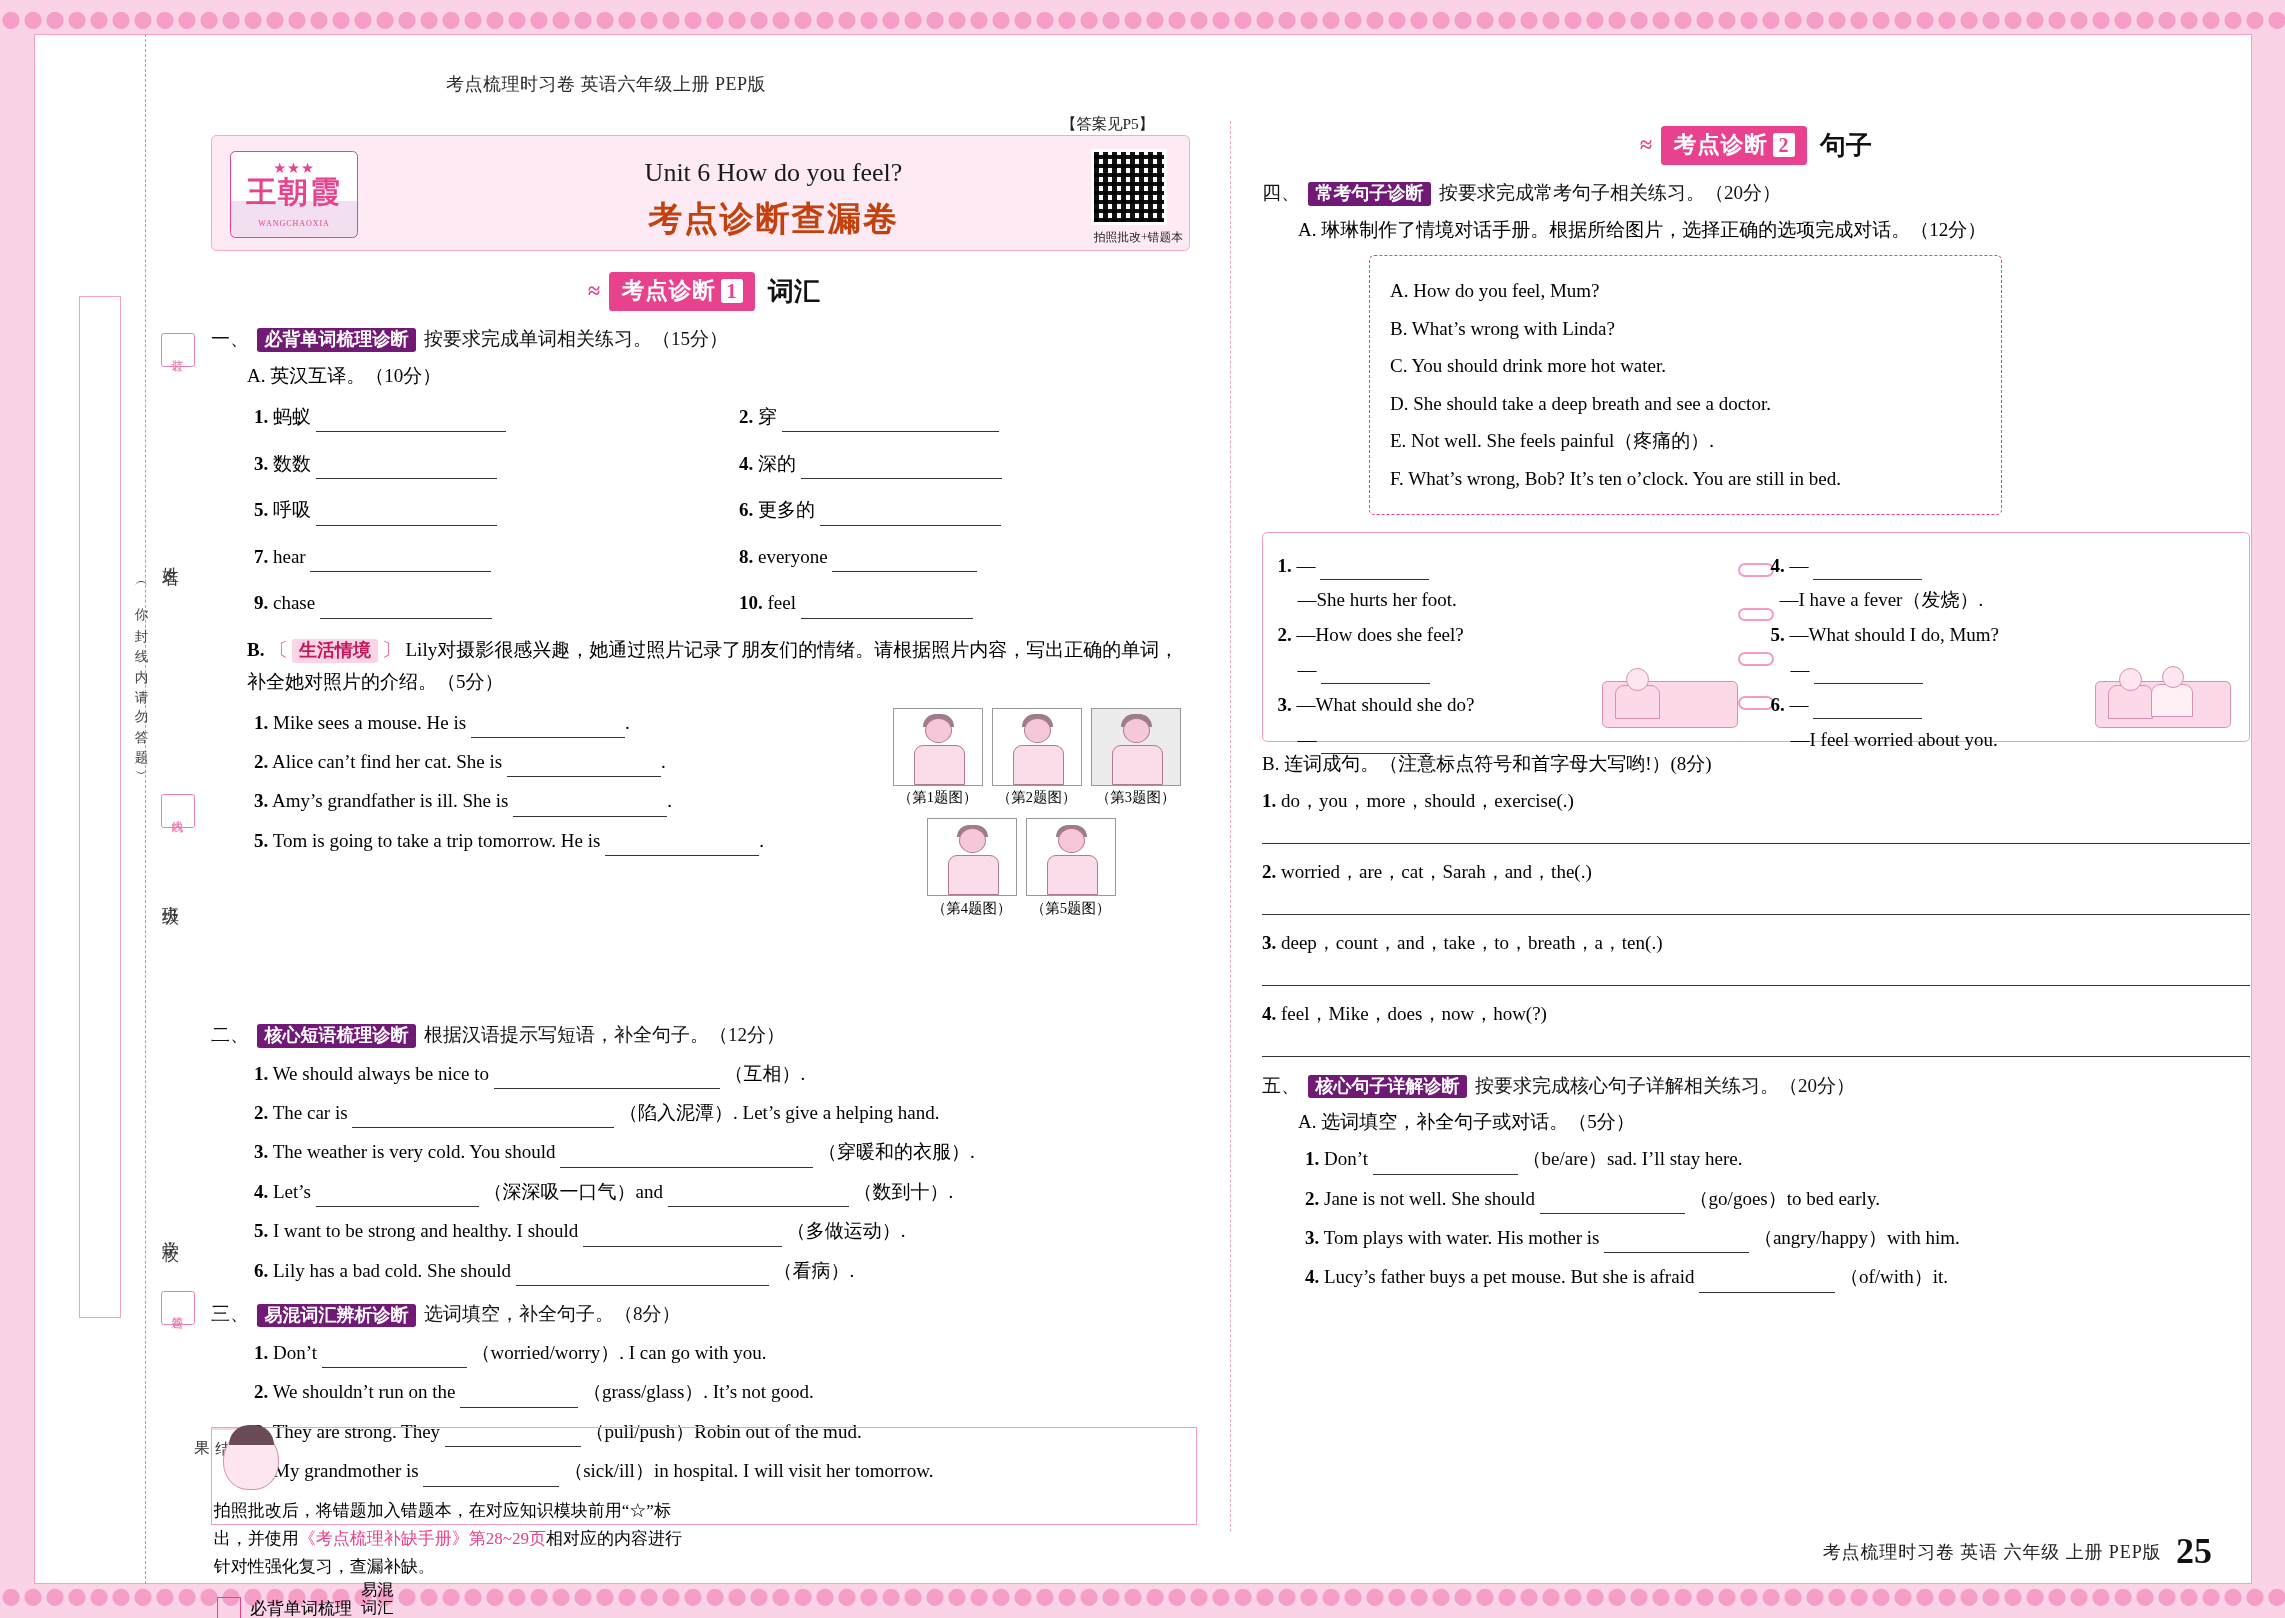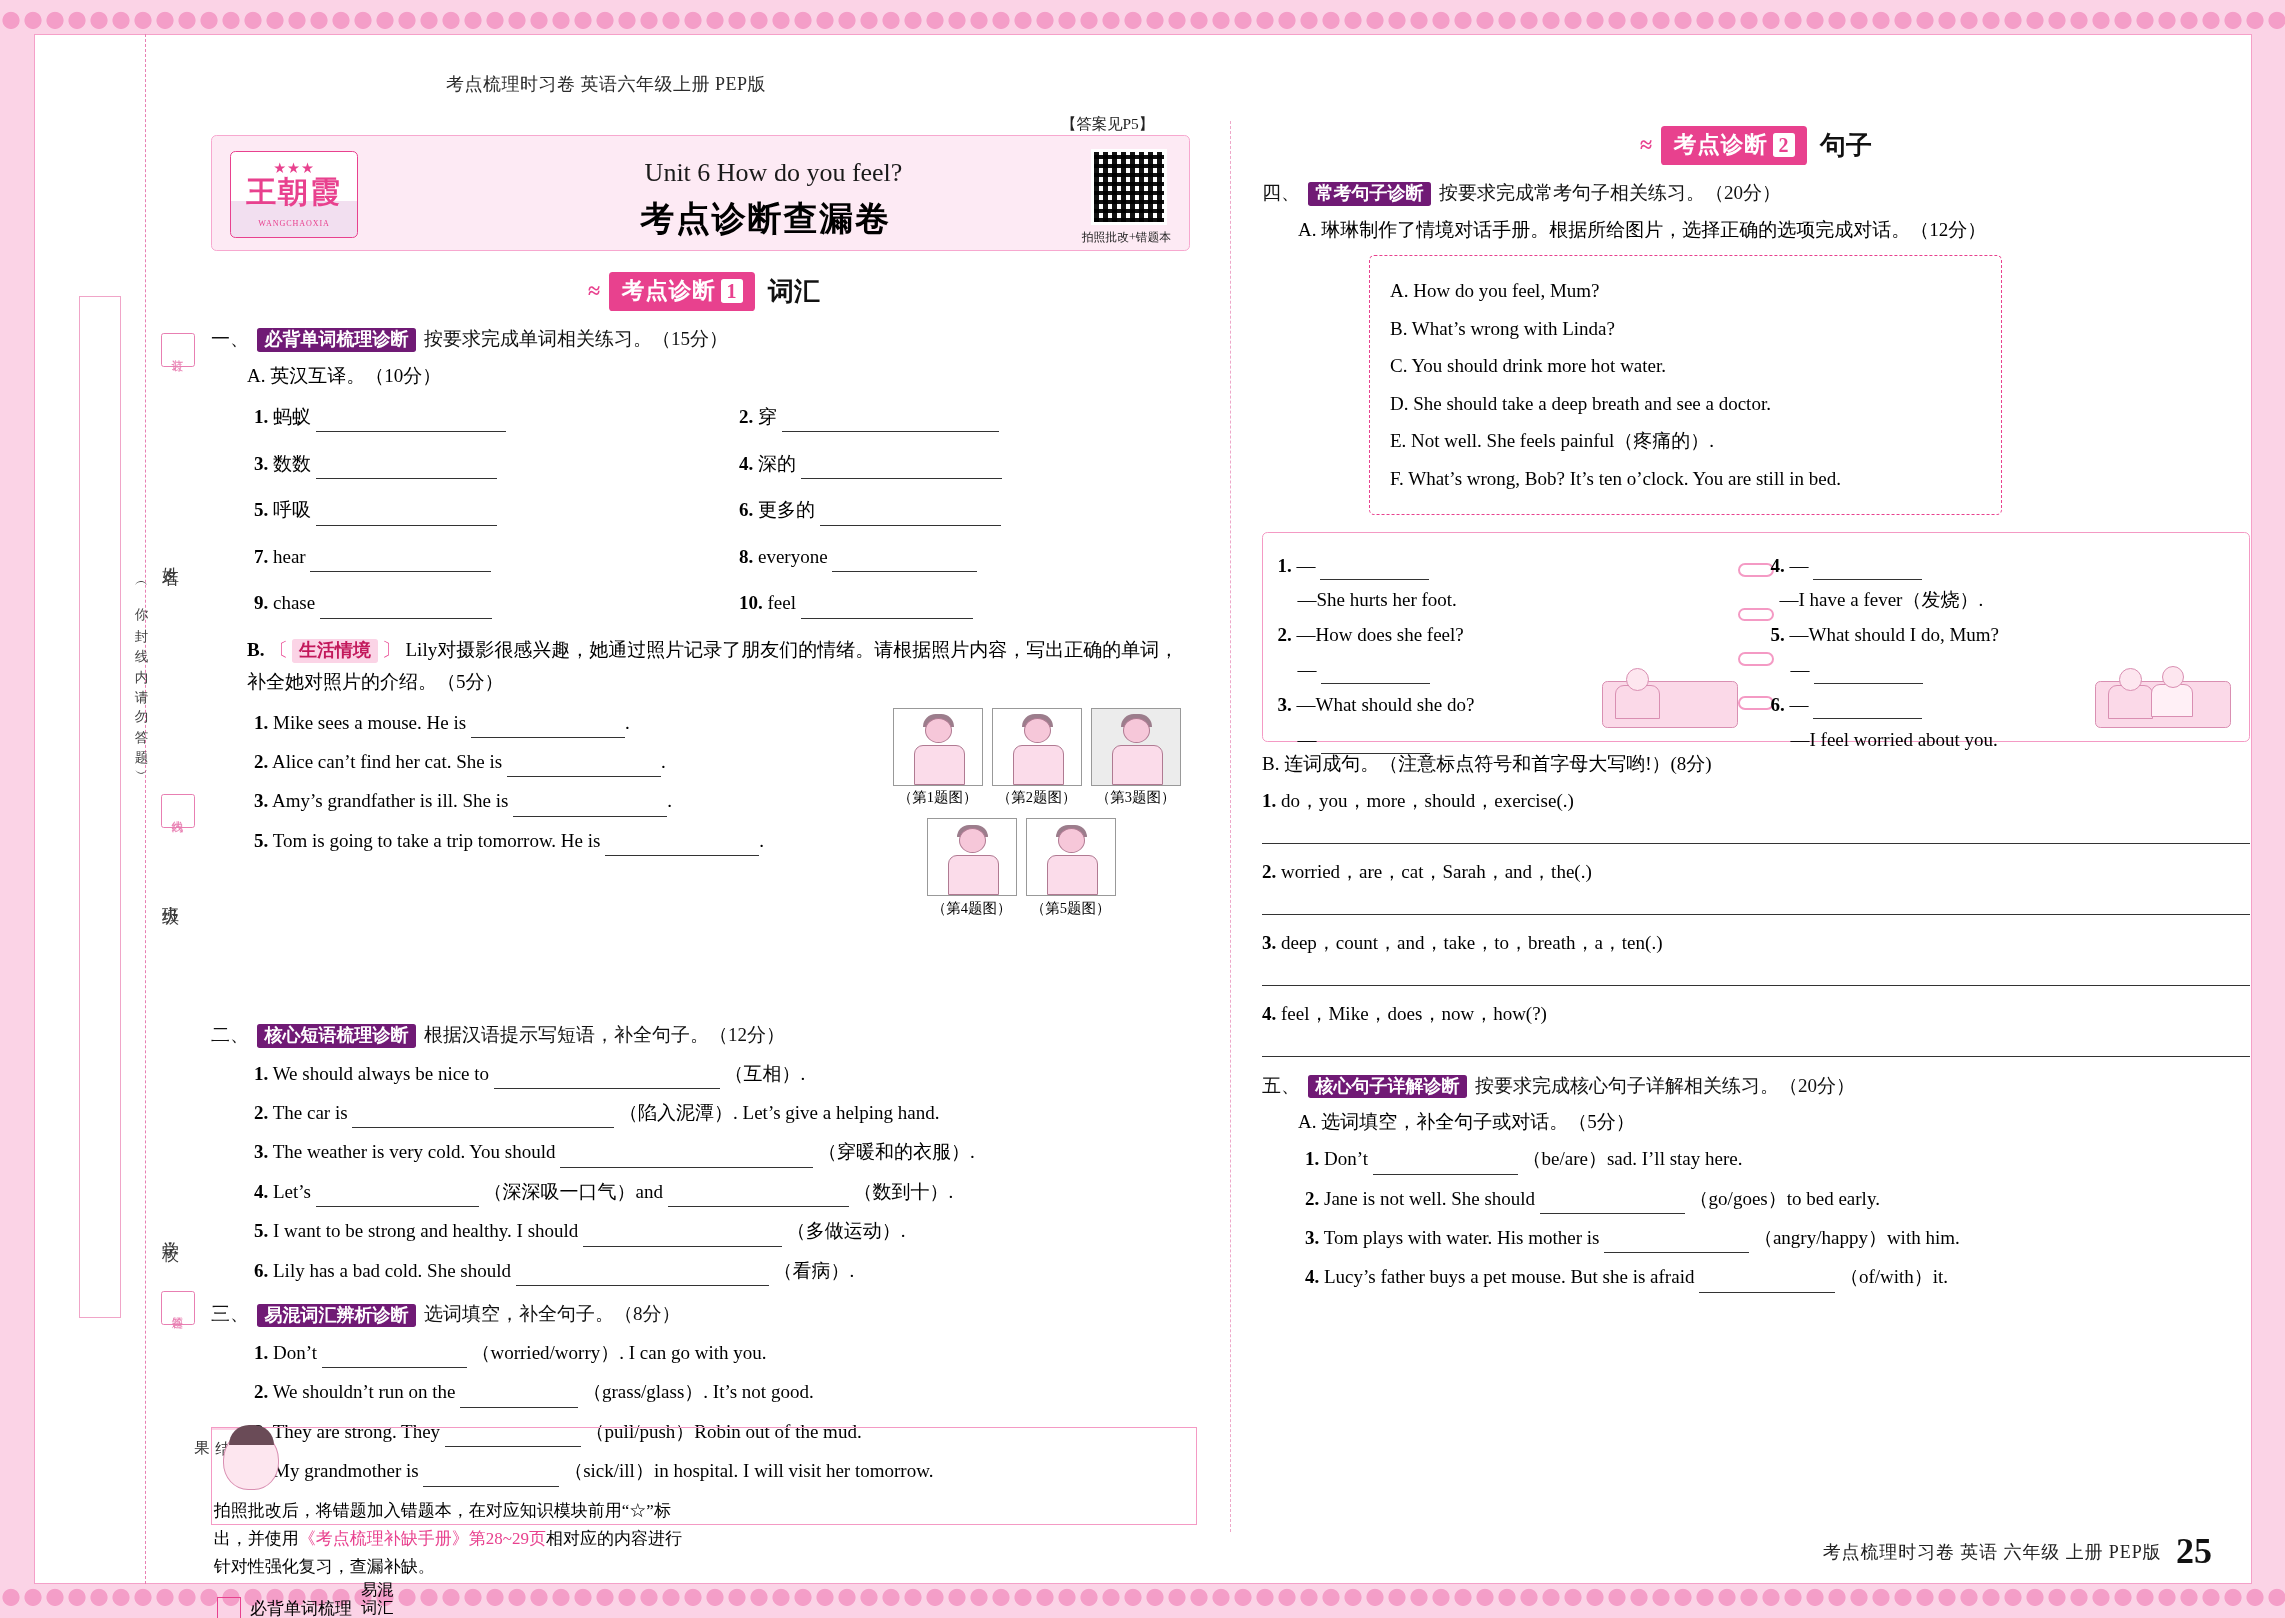--- a/index.html
+++ b/index.html
@@ -75,33 +75,33 @@
     display:flex; flex-direction:column; align-items:center; justify-content:center;
   }
   .logo .crown { font-size:14.5px; color:#e8418e; letter-spacing:0.9px; }
   .logo .cn { font-size:30px; color:#e8418e; font-weight:bold; letter-spacing:1.8px; line-height:1; }
   .logo .en { font-size:8.1px; color:#e8418e; letter-spacing:0.9px; margin-top:12px; }
   .unit-line {
     position:absolute; left:308px; top:22px; width:507px;
     text-align:center; font-size:26px; color:#1a1a1a;
   }
   .paper-title {
-    position:absolute; left:300px; top:60px; width:507px;
-    text-align:center; font-size:34px; font-weight:bold; color:#000000;
+    position:absolute; left:308px; top:60px; width:507px;
+    text-align:center; font-size:34px; font-weight:bold; color:#c2410c;
     letter-spacing:1.8px;
   }
   .qr {
     position:absolute; right:22px; top:12.7px; width:76px; height:76px;
     background:
       repeating-linear-gradient(0deg,#111 0 4.5px,#fff 4.5px 9px),
       repeating-linear-gradient(90deg,#111 0 4.5px,#fff 4.5px 9px);
     background-blend-mode:multiply;
     border:3.6px solid #fff;
   }
-  .qr-cap { position:absolute; right:18px; top:94px; font-size:11.8px; color:#222; }
+  .qr-cap { position:absolute; right:6px; top:94px; font-size:11.8px; color:#222; }
 
   
   .col-left  { position:absolute; left:177px; top:233px; width:986px; }
   .col-right { position:absolute; left:1228px; top:87px; width:988px; }
   .vdivider  { position:absolute; left:1196px; top:87px; width:0; height:1411px; border-left:0.9px dashed #eea8c9; }
 
   
   .banner { display:flex; align-items:center; gap:9px; margin:5.4px 0 12.7px; }
   .banner .wave { color:#e8418e; font-size:22px; font-weight:bold; }
   .banner .tag {

